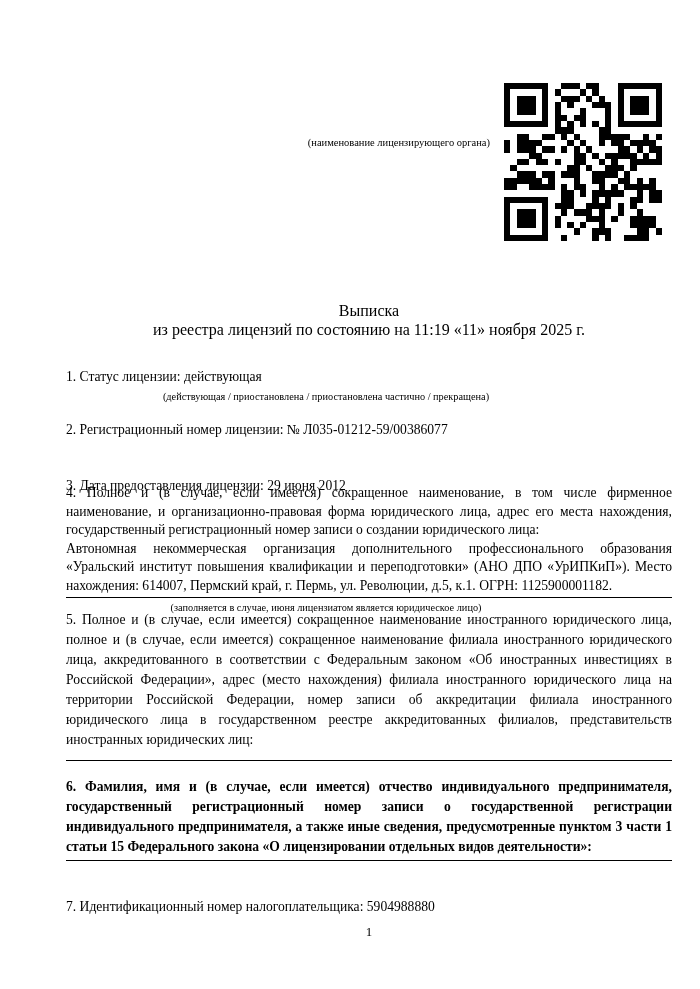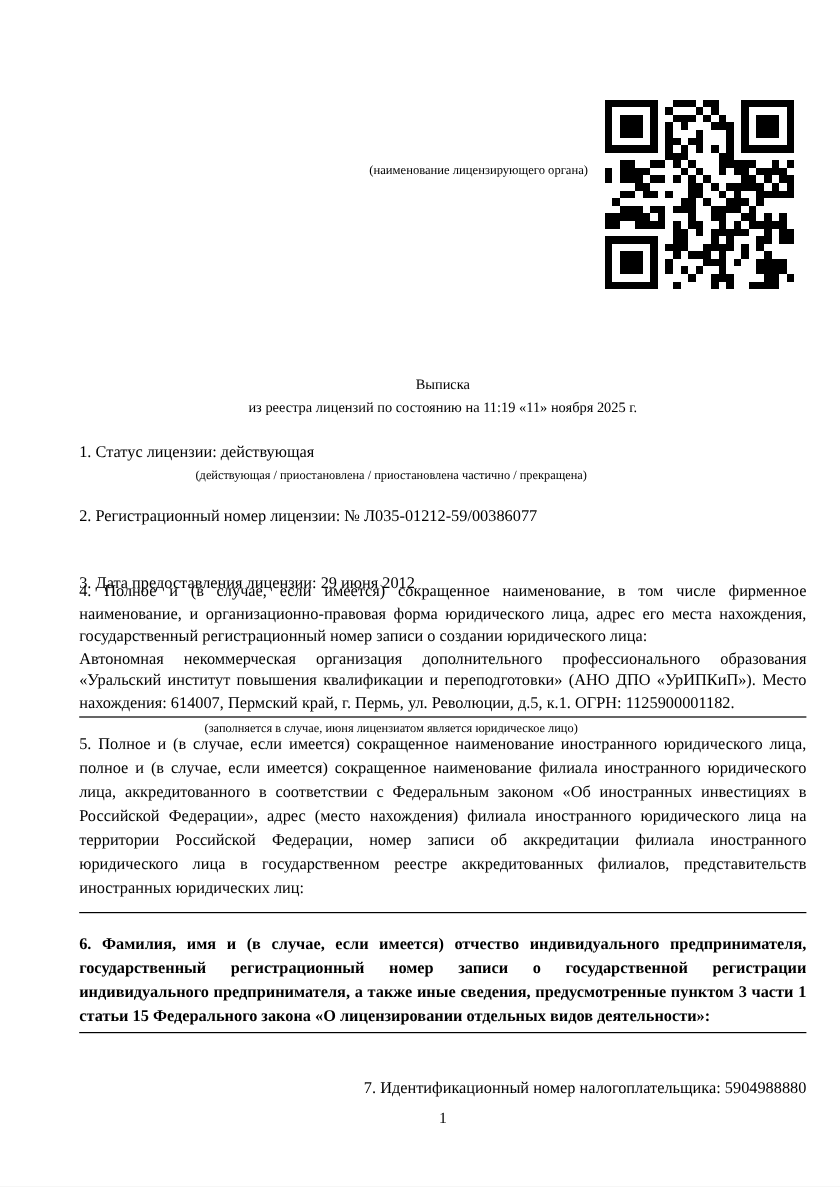--- a/index.html
+++ b/index.html
@@ -17,35 +17,35 @@
 
   
   .header-block { left: 66px; top: 131px; width: 424px; text-align: center; }
   .ministry-name { font-weight: bold; font-size: 18px; line-height: 30px; letter-spacing: 0.3px; }
   .header-caption { font-size: 10.5px; line-height: 13px; margin-top: 5px; text-align: right; }
 
   
   .qr { left: 504px; top: 83px; width: 158px; height: 158px; fill: #000000; shape-rendering: crispEdges; }
 
   
-  .title-block { left: 66px; top: 301px; width: 606px; text-align: center; font-size: 12px; line-height: 19px; margin-top: 10px; }
+  .title-block { left: 66px; top: 301px; width: 606px; text-align: center; font-size: 16px; line-height: 19px; }
 
   
   .body-item { left: 66px; width: 606px; font-size: 13.6px; }
   .line-20 { line-height: 20px; }
   .line-185 { line-height: 18.5px; }
   p { margin: 0; }
   .just { text-align: justify; }
   .item-status       { top: 367px; }
   .item-reg-number   { top: 420px; }
   .item-grant-date   { top: 476px; }
   .item-legal        { top: 484px; }
   .item-foreign      { top: 610px; }
   .item-entrepreneur { top: 777px; font-weight: bold; }
-  .item-taxpayer     { top: 897px; text-align: right; }
+  .item-taxpayer     { top: 897px; }
 
   .rule { border-top: 1.6px solid #000000; width: 100%; height: 0; }
   .rule-gap-sm { margin-top: 2px; }
   .rule-gap-md { margin-top: 10px; }
   .rule-gap-xs { margin-top: 3px; }
 
   .small-caption {
     width: 520px;
     text-align: center;
     font-size: 10.3px;

